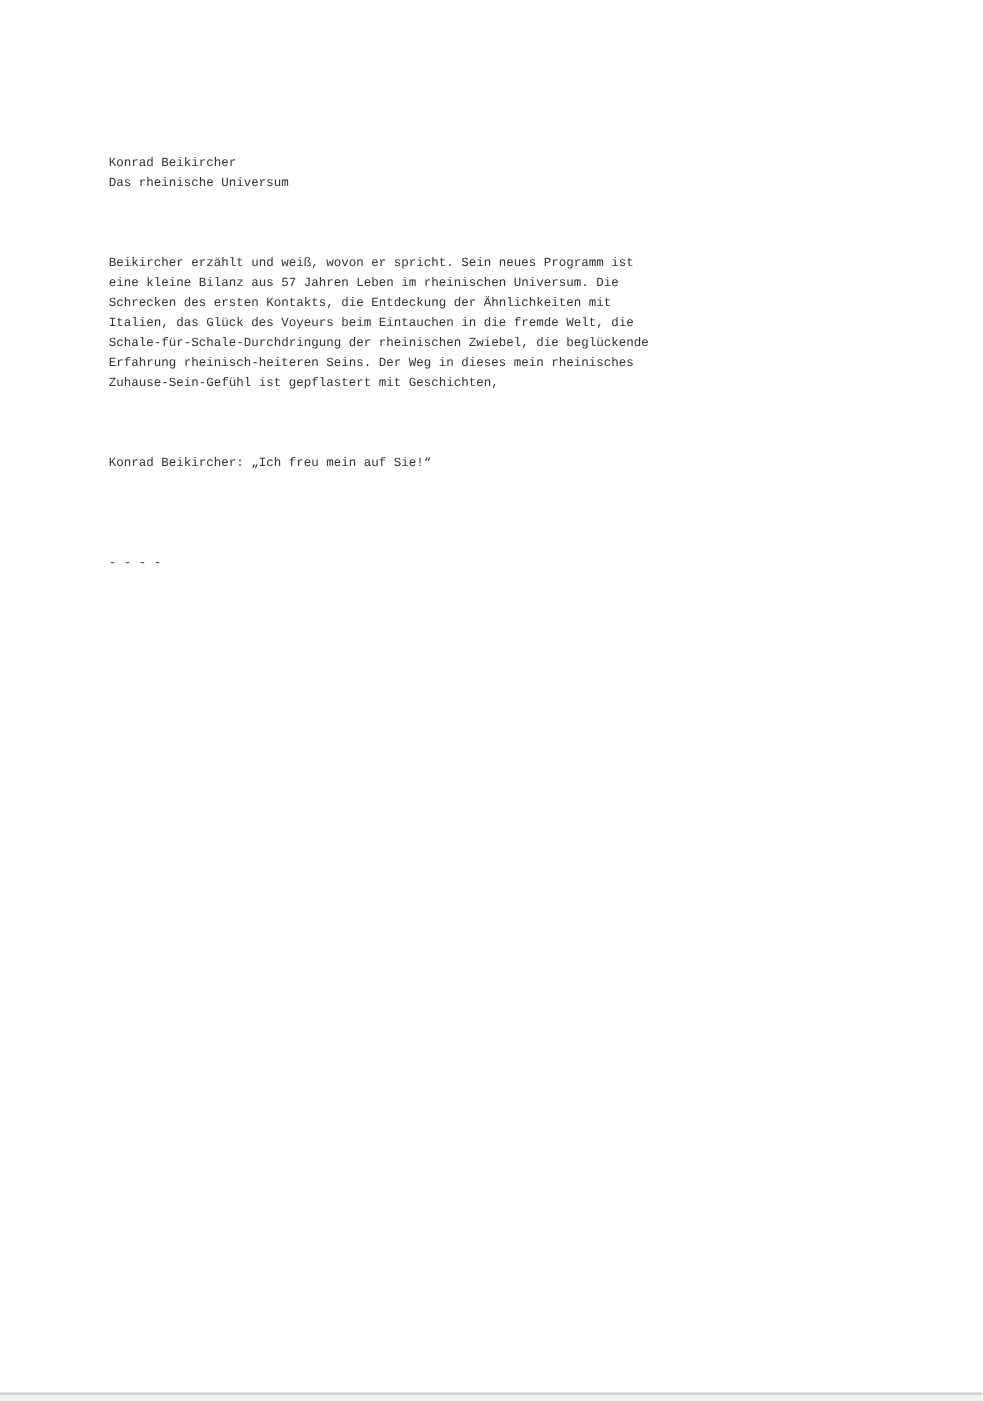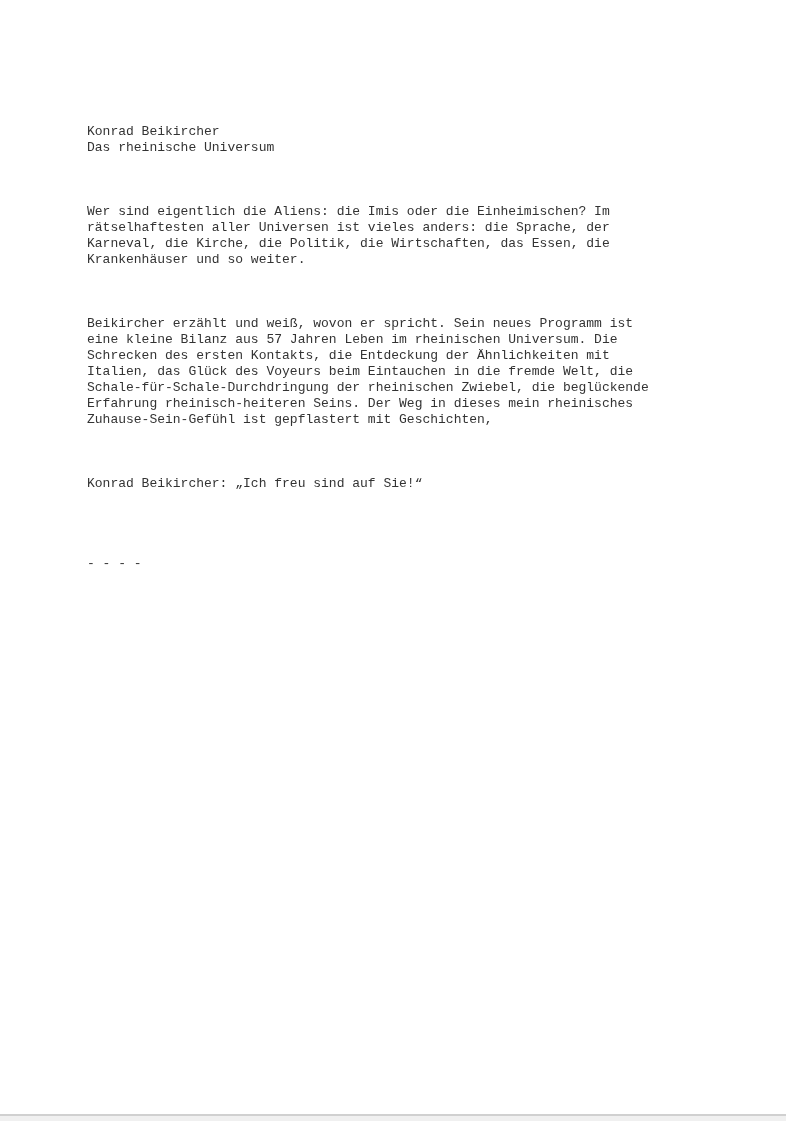--- a/index.html
+++ b/index.html
@@ -15,21 +15,21 @@
     width: 786px;
     height: 1121px;
     background: #ffffff;
   }
   .doc-text {
     position: absolute;
     left: 87px;
     top: 92px;
     right: 20px;
     color: #333333;
-    font-size: 13px;
+    font-size: 10px;
     line-height: 16px;
     white-space: pre;
   }
   .block { margin: 0 0 16px 0; }
   .block.gap-2 { margin-bottom: 32px; }
   .block:last-child { margin-bottom: 0; }
   .page-bottom-edge {
     position: absolute;
     left: 0;
     bottom: 0;
@@ -39,28 +39,24 @@
     border-top: 2px solid #d0d0d0;
   }
 </style>
 </head>
 <body>
 
 <div class="page">
   <div class="doc-text">
     <div class="block">Konrad Beikircher
 Das rheinische Universum</div>
-    <div class="block">Wer sind eigentlich die Aliens: die Imis oder die Einheimischen? Im
-rätselhaftesten aller Universen ist vieles anders: die Sprache, der
-Karneval, die Kirche, die Politik, die Wirtschaften, das Essen, die
-Krankenhäuser und so weiter.</div>
     <div class="block">Beikircher erzählt und weiß, wovon er spricht. Sein neues Programm ist
 eine kleine Bilanz aus 57 Jahren Leben im rheinischen Universum. Die
 Schrecken des ersten Kontakts, die Entdeckung der Ähnlichkeiten mit
 Italien, das Glück des Voyeurs beim Eintauchen in die fremde Welt, die
 Schale-für-Schale-Durchdringung der rheinischen Zwiebel, die beglückende
 Erfahrung rheinisch-heiteren Seins. Der Weg in dieses mein rheinisches
 Zuhause-Sein-Gefühl ist gepflastert mit Geschichten,</div>
-    <div class="block gap-2">Konrad Beikircher: „Ich freu sind auf Sie!“</div>
+    <div class="block gap-2">Konrad Beikircher: „Ich freu mein auf Sie!“</div>
     <div class="block">- - - -</div>
   </div>
   <div class="page-bottom-edge"></div>
 </div>
 
 </body></html>

